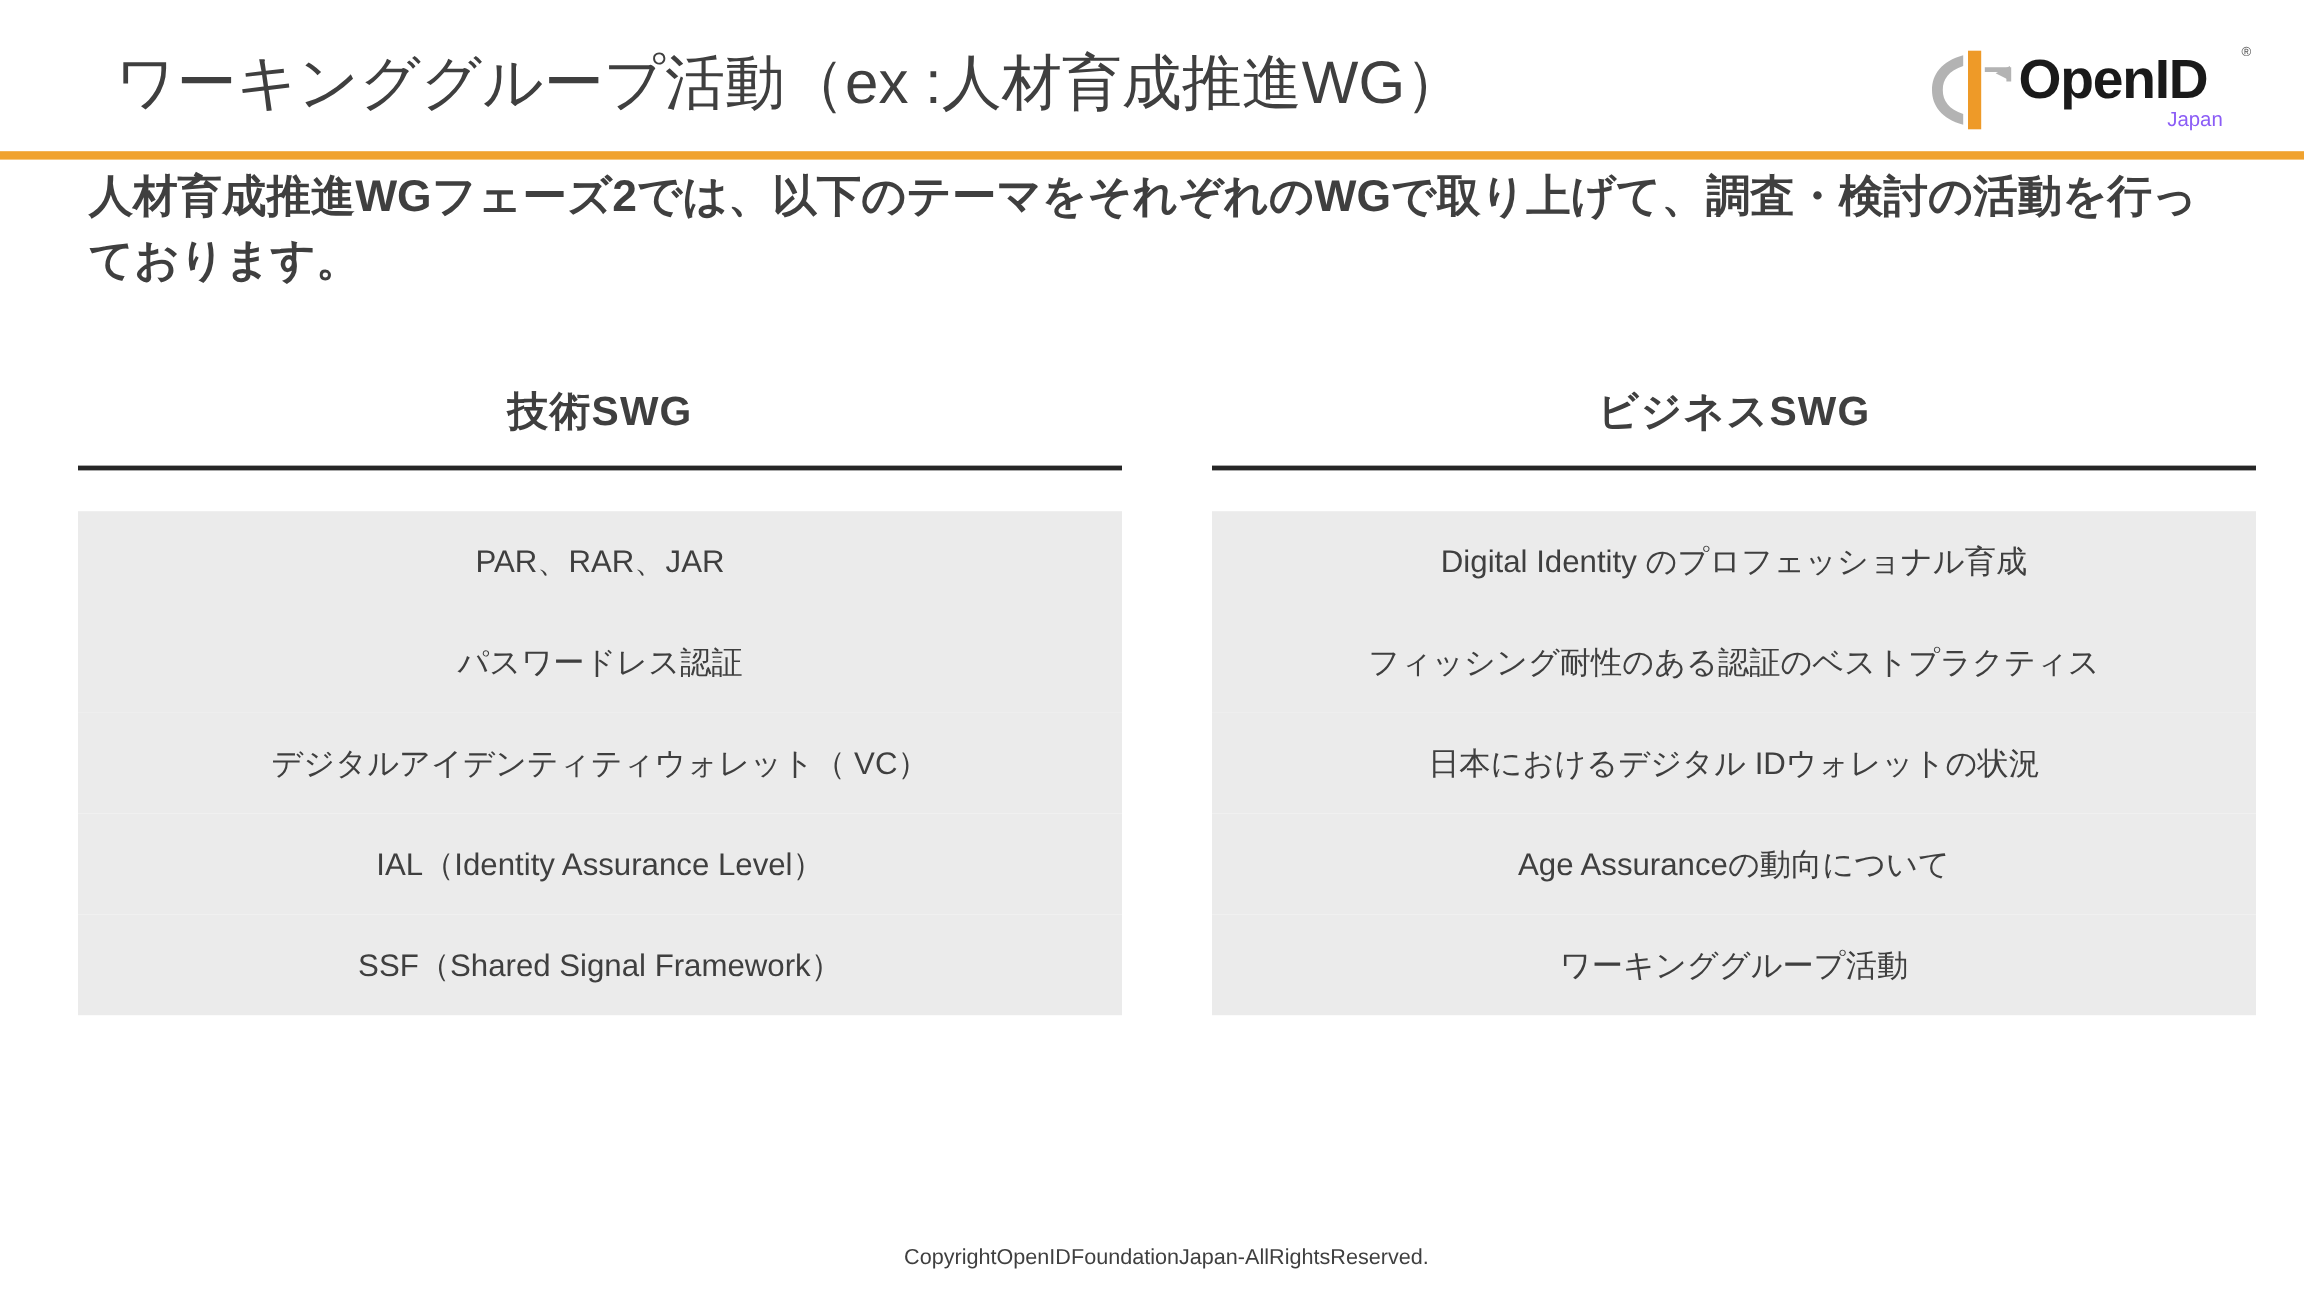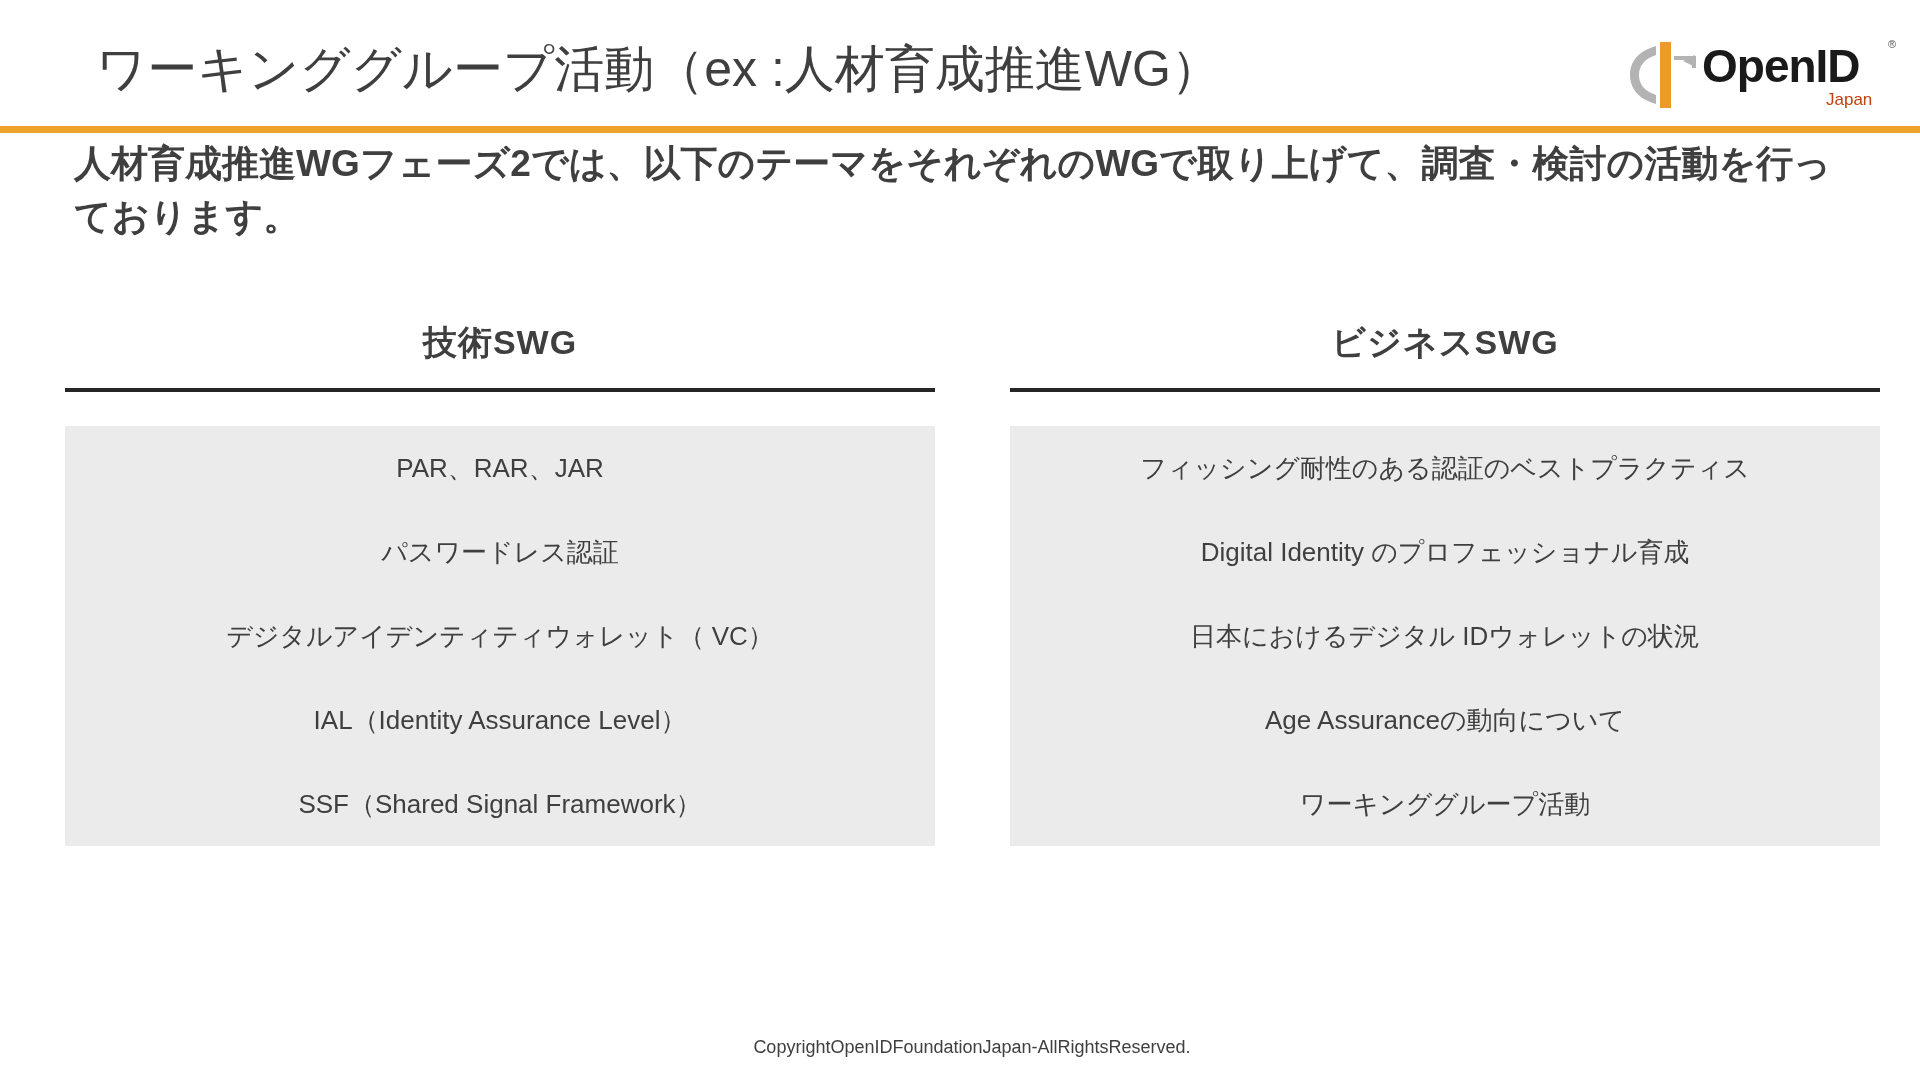--- a/index.html
+++ b/index.html
@@ -45,21 +45,21 @@
     left: 0;
     top: 98px;
     width: 1920px;
     height: 7px;
     background: #f0a22e;
   }
 
   
   .logo {
     position: absolute;
-    right: 24px;
+    right: 44px;
     top: 10px;
     width: 270px;
     height: 82px;
     text-align: center;
   }
   .logo-mark {
     position: absolute;
     left: 0;
     top: 4px;
     width: 72px;
@@ -73,21 +73,21 @@
     font-weight: 700;
     color: #1a1a1a;
     letter-spacing: -1px;
     line-height: 52px;
   }
   .logo-sub {
     position: absolute;
     left: 200px;
     top: 52px;
     font-size: 17px;
-    color: #c2410c;
+    color: #8b5cf6;
   }
   .logo-reg {
     position: absolute;
     left: 262px;
     top: 0px;
     font-size: 11px;
     color: #555;
   }
 
   
@@ -189,22 +189,22 @@
       <div class="item">PAR、RAR、JAR</div>
       <div class="item">パスワードレス認証</div>
       <div class="item">デジタルアイデンティティウォレット（ VC）</div>
       <div class="item">IAL（Identity Assurance Level）</div>
       <div class="item">SSF（Shared Signal Framework）</div>
     </div>
 
     <div class="col col-right">
       <div class="col-heading">ビジネスSWG</div>
       <div class="col-rule"></div>
+      <div class="item">Digital Identity のプロフェッショナル育成</div>
       <div class="item">フィッシング耐性のある認証のベストプラクティス</div>
-      <div class="item">Digital Identity のプロフェッショナル育成</div>
       <div class="item">日本におけるデジタル IDウォレットの状況</div>
       <div class="item">Age Assuranceの動向について</div>
       <div class="item">ワーキンググループ活動</div>
     </div>
 
   </div>
 
   <div class="footer">CopyrightOpenIDFoundationJapan-AllRightsReserved.</div>
 
 </div>

